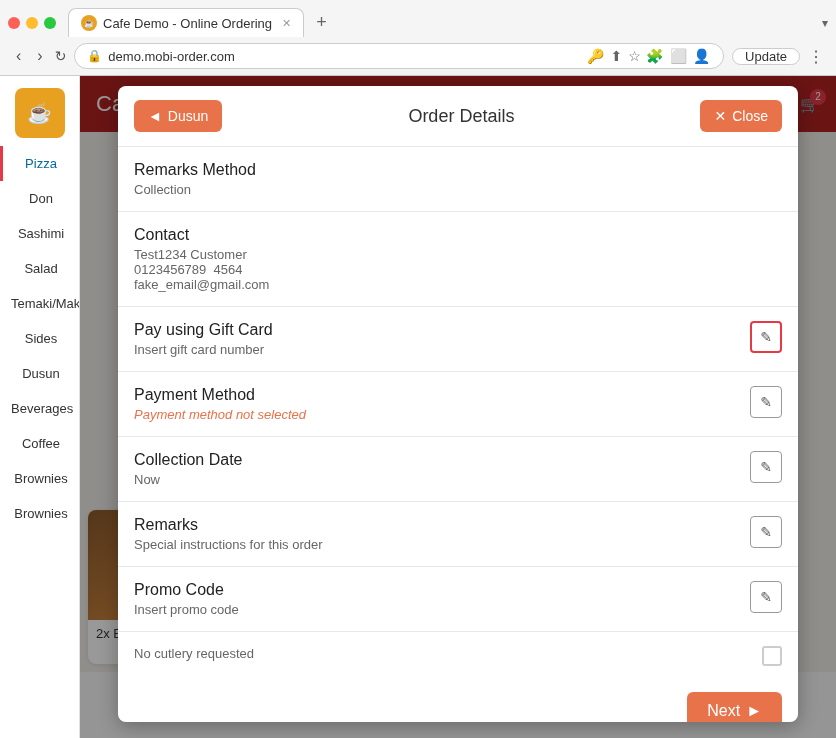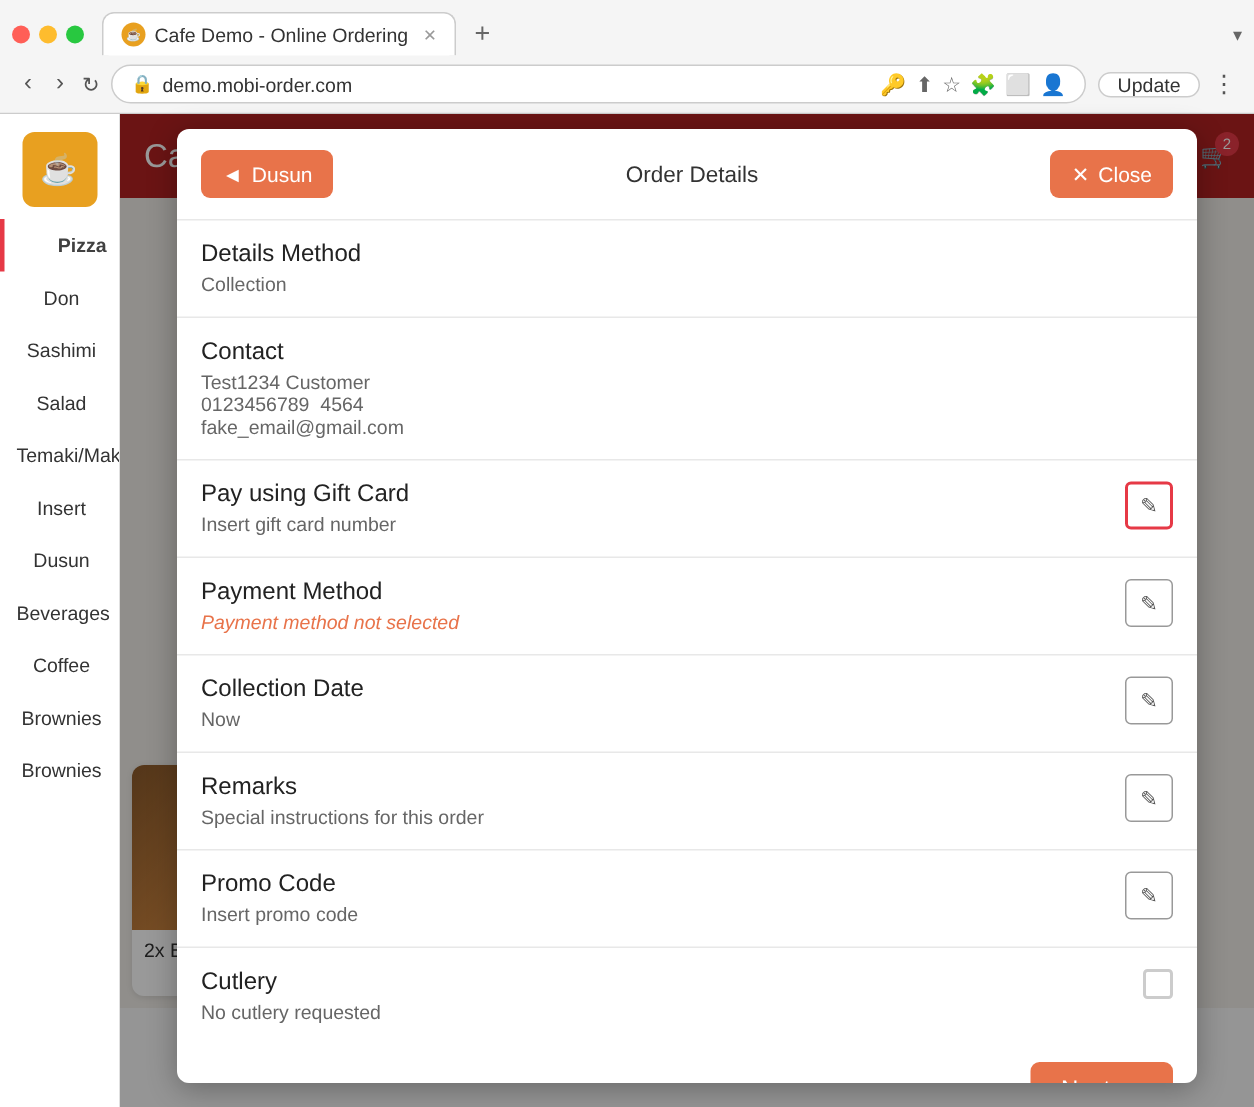--- a/index.html
+++ b/index.html
@@ -55,21 +55,21 @@
     
     .sidebar {
       width: 80px; background: white; border-right: 1px solid #e0e0e0;
       overflow-y: auto; padding: 8px 0;
     }
     .sidebar-item {
       padding: 10px 8px; text-align: center; cursor: pointer;
       font-size: 13px; color: #333; border-left: 3px solid transparent;
     }
     .sidebar-item.active {
-      color: #404040; font-weight: 700; border-left-color: #e63946; text-align: right;
+      color: #0369a1; font-weight: 400; border-left-color: #e63946;
     }
 
     
     .top-bar {
       position: absolute; top: 0; left: 80px; right: 0; height: 56px;
       background: #b22222; display: flex; align-items: center; justify-content: space-between;
       padding: 0 16px; color: white; z-index: 1;
     }
     .top-bar-title { font-size: 22px; font-weight: 500; }
     .top-bar-right { display: flex; align-items: center; gap: 12px; }
@@ -97,21 +97,21 @@
 
     .modal {
       background: white; border-radius: 8px; width: 680px;
       box-shadow: 0 4px 20px rgba(0,0,0,0.3); max-height: calc(100% - 20px); overflow-y: auto;
     }
 
     .modal-header {
       display: flex; align-items: center; justify-content: space-between;
       padding: 14px 16px; position: relative;
     }
-    .modal-title { font-size: 15px; font-weight: 500; color: #333; text-align: center; flex: 1; }
+    .modal-title { font-size: 18px; font-weight: 500; color: #333; text-align: center; flex: 1; }
     .back-btn {
       background: #e8734a; color: white; border: none; border-radius: 6px;
       padding: 8px 14px; font-size: 14px; cursor: pointer; display: flex; align-items: center; gap: 6px;
     }
     .close-btn {
       background: #e8734a; color: white; border: none; border-radius: 6px;
       padding: 8px 14px; font-size: 14px; cursor: pointer; display: flex; align-items: center; gap: 6px;
     }
 
     
@@ -226,21 +226,21 @@
     <div class="sidebar-item">
       <span>Sashimi</span>
     </div>
     <div class="sidebar-item">
       <span>Salad</span>
     </div>
     <div class="sidebar-item">
       <span>Temaki/Maki</span>
     </div>
     <div class="sidebar-item">
-      <span>Insert</span>
+      <span>Sides</span>
     </div>
     <div class="sidebar-item">
       <span>Dusun</span>
     </div>
     <div class="sidebar-item">
       <span>Beverages</span>
     </div>
     <div class="sidebar-item">
       <span>Coffee</span>
     </div>
@@ -310,21 +310,21 @@
         </button>
         <span class="modal-title">Order Details</span>
         <button class="close-btn">
           <span>✕</span>
           <span>Close</span>
         </button>
       </div>
 
       <div class="modal-row">
         <div class="modal-row-content">
-          <div class="row-label">Details Method</div>
+          <div class="row-label">Remarks Method</div>
           <div class="row-value">Collection</div>
         </div>
       </div>
 
       <div class="modal-row">
         <div class="modal-row-content">
           <div class="row-label">Contact</div>
           <div class="row-value">Test1234 Customer</div>
           <div class="row-value">0123456789&nbsp;&nbsp;4564</div>
           <div class="row-value">fake_email@gmail.com</div>
@@ -376,21 +376,20 @@
           <div class="row-label">Promo Code</div>
           <div class="row-value">Insert promo code</div>
         </div>
         <button class="edit-btn">
           <span>✎</span>
         </button>
       </div>
 
       <div class="modal-row">
         <div class="modal-row-content">
-          <div class="row-label">Cutlery</div>
           <div class="row-value">No cutlery requested</div>
         </div>
         <div class="checkbox-container">
           <div class="checkbox"></div>
         </div>
       </div>
 
       <div class="modal-footer">
         <button class="next-btn">
           <span>Next</span>

